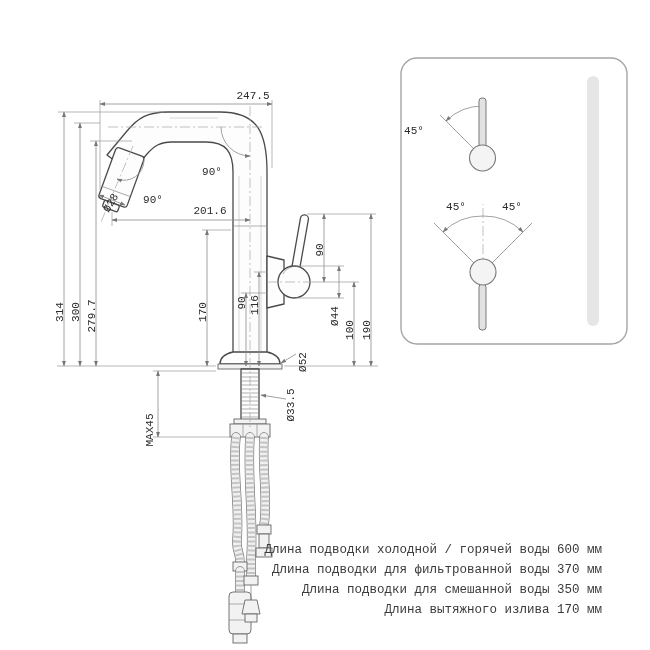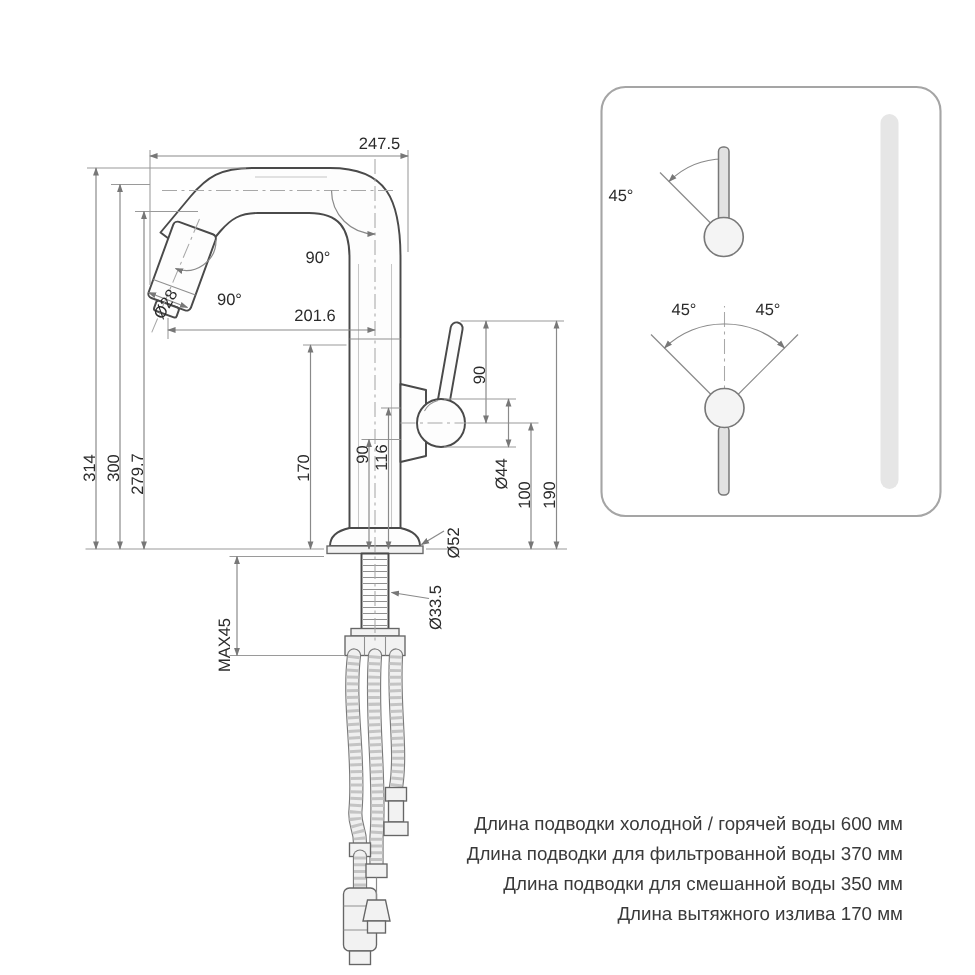--- a/index.html
+++ b/index.html
@@ -1,17 +1,17 @@
 <!DOCTYPE html>
 <html><head>
 <meta charset="utf-8">
 <style>
   html,body{margin:0;padding:0;background:#fff;}
   #stage{position:relative;width:650px;height:650px;background:#ffffff;overflow:hidden;
-         font-family:Liberation Sans, sans-serif;text-align:center;}
+         font-family:Liberation Mono, monospace;text-align:center;}
   svg{position:absolute;left:0;top:0;}
   .outline{fill:#fdfdfd;stroke:#4a4a4a;stroke-width:1.3;stroke-linejoin:round;}
   .detail{stroke:#8f8f8f;stroke-width:.7;fill:none;}
   .shade{stroke:#c6c6c6;stroke-width:.7;fill:none;}
   .dimline{stroke:#8a8a8a;stroke-width:.8;fill:none;}
   .extline{stroke:#9a9a9a;stroke-width:.7;fill:none;}
   .axis{stroke:#a8a8a8;stroke-width:.7;fill:none;stroke-dasharray:10 3 2 3;}
   .dim{font-size:11px;fill:#2b2b2b;}
   .dim.mid{text-anchor:middle;}
   .note{font-size:12.5px;fill:#3a3a3a;text-anchor:end;}

